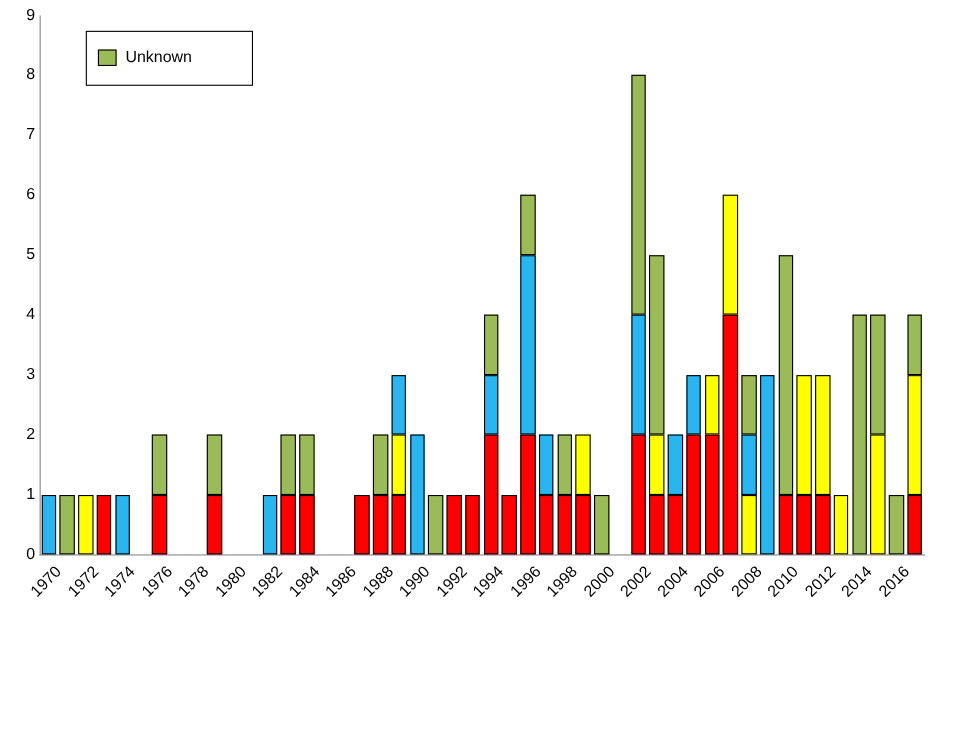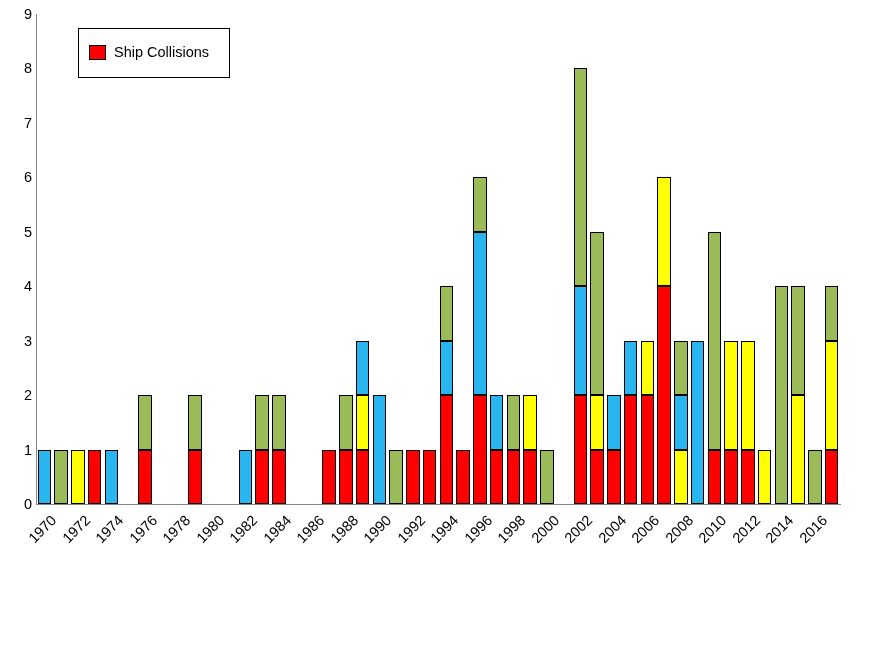--- a/index.html
+++ b/index.html
@@ -341,18 +341,18 @@
       <div class="xtick" style="left: 571.375px; width: 44px;">2006</div>
       <div class="xtick" style="left: 604.875px; width: 44px;">2008</div>
       <div class="xtick" style="left: 638.375px; width: 44px;">2010</div>
       <div class="xtick" style="left: 671.875px; width: 44px;">2012</div>
       <div class="xtick" style="left: 705.375px; width: 44px;">2014</div>
       <div class="xtick" style="left: 738.875px; width: 44px;">2016</div>
     </div>
 
   <div id="legend">
       <div class="legend-row">
-        <span class="legend-swatch" style="background: rgb(255, 0, 0);"></span>
-        <span class="legend-label">Ship Collisions</span>
+        <span class="legend-swatch" style="background: rgb(155, 187, 89);"></span>
+        <span class="legend-label">Unknown</span>
       </div>
     </div>
 
 </div>
 
 </body></html>

